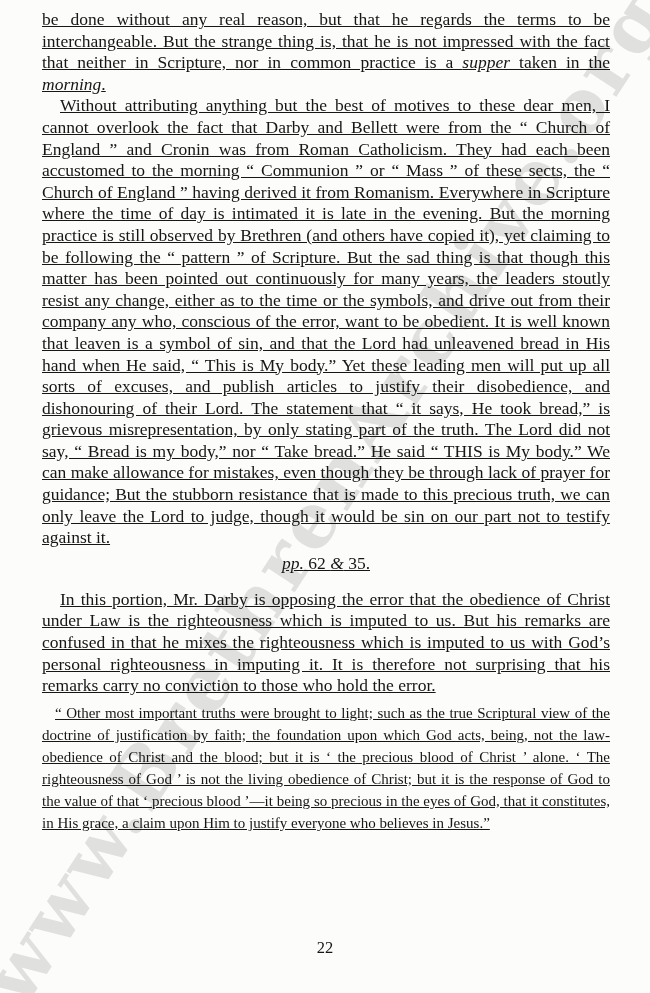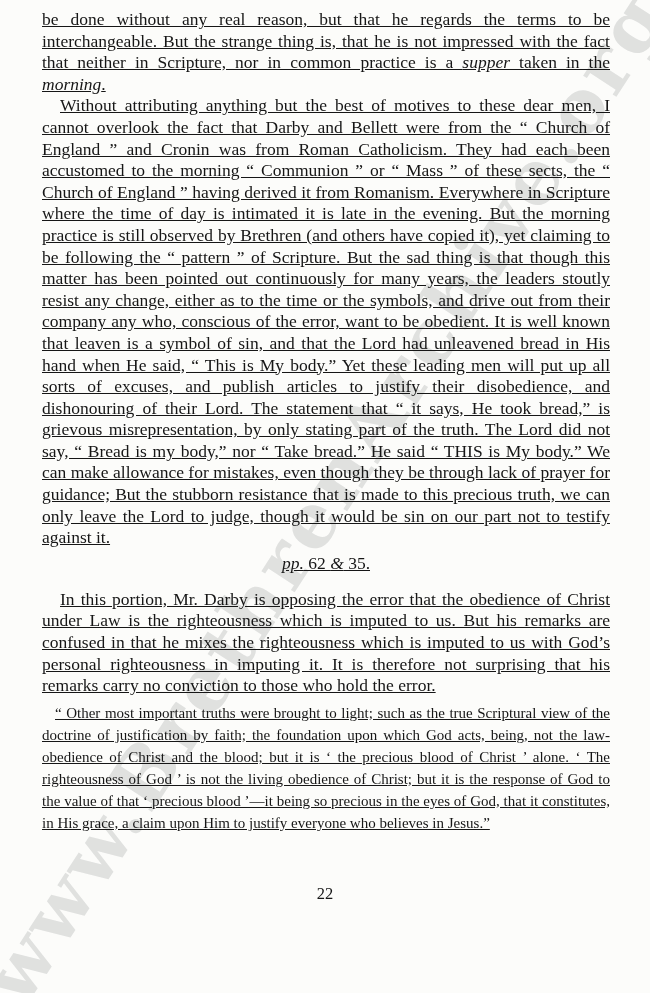--- a/index.html
+++ b/index.html
@@ -63,21 +63,21 @@
   .quote {
     margin-top: 5px;
     font-size: 15px;
     line-height: 22px;
     text-align: justify;
     text-indent: 13px;
   }
   .para-intro { margin-top: 15px; }
   .page-number {
     position: absolute;
-    top: 884px; left: 0;
+    top: 938px; left: 0;
     width: 100%;
     text-align: center;
     font-size: 16.5px;
     z-index: 1;
   }
 </style>
 </head>
 <body>
 
 <div class="watermark">www.BrethrenArchive.org</div>

